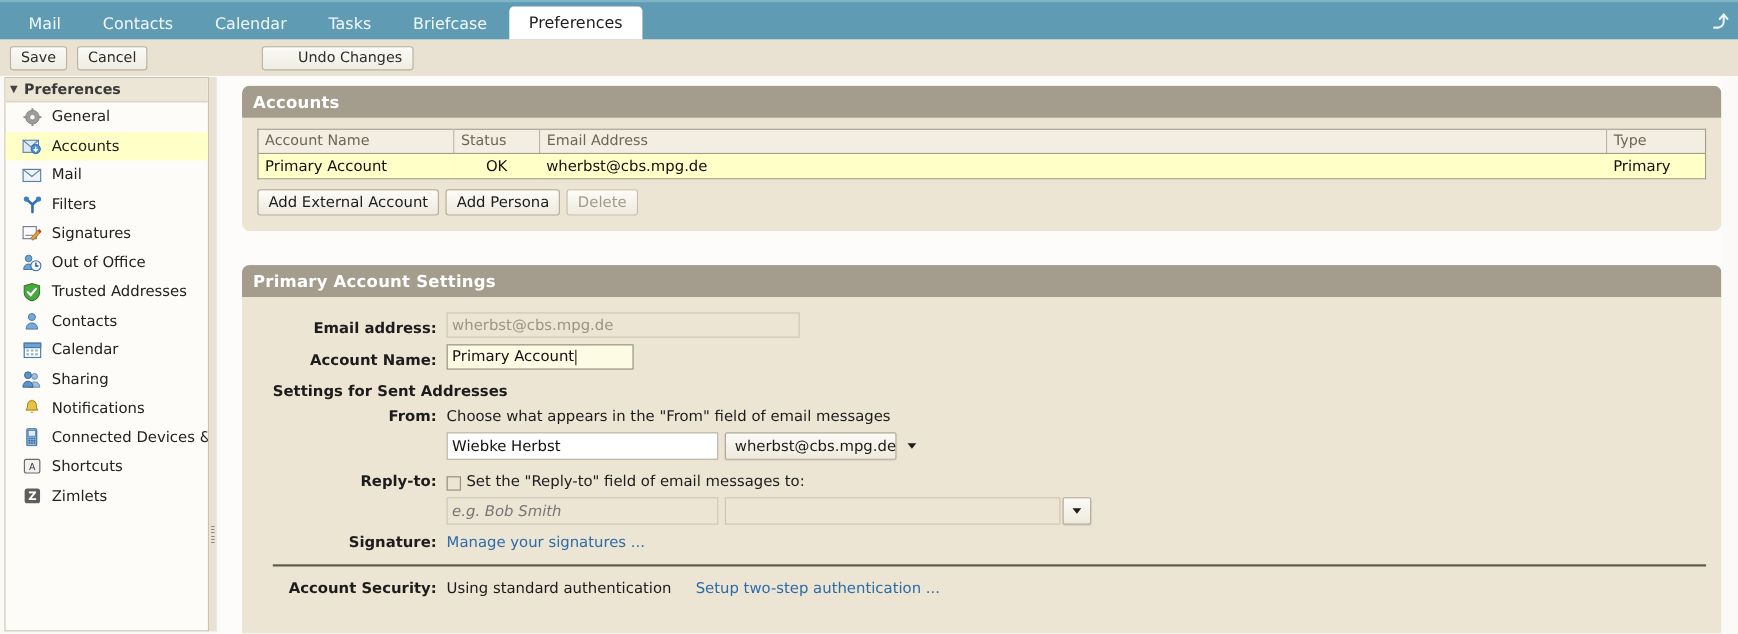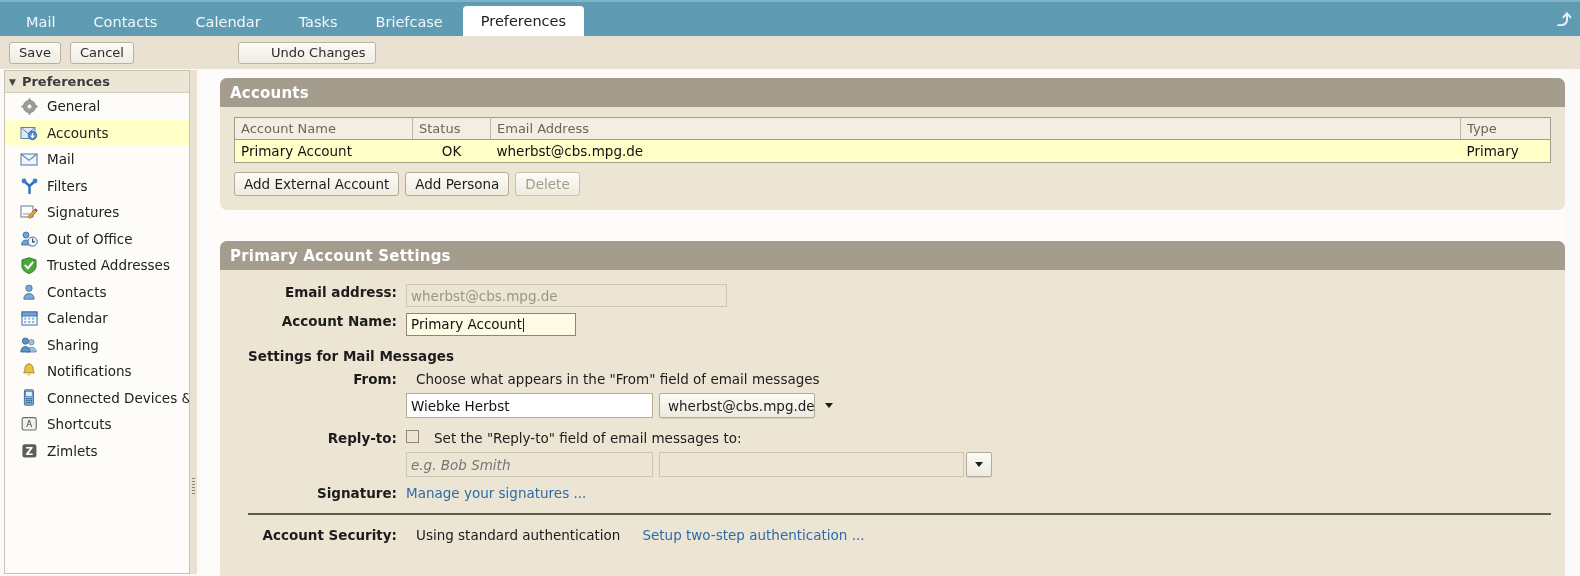--- a/index.html
+++ b/index.html
@@ -157,21 +157,21 @@
     height: 24px; padding: 0 9px; margin-right: 6px;
     font-size: 13.5px; color: #1d1d1d;
     background: linear-gradient(#fdfcf8,#eeeade);
     border: 1px solid #b2ab99;
     border-radius: 3px;
     display: flex; align-items: center; cursor: pointer;
   }
   .btn.disabled { color: #a39b8b; cursor: default; border-color:#c7c0b0; }
 
   
-  .frow { display: flex; align-items: flex-start; margin-bottom: 6px; }
+  .frow { display: flex; align-items: flex-end; margin-bottom: 6px; }
   .flabel {
     width: 172px; text-align: right; padding-right: 9px;
     font-size: 13.5px; font-weight: bold; color: #1c1c1c;
     flex: 0 0 172px;
   }
   .finput {
     height: 23px; border: 1px solid #b3ab99;
     background: #ffffff; font-size: 13.5px; color: #111;
     padding: 0 4px; line-height: 21px;
     font-family: "DejaVu Sans", "Liberation Sans", sans-serif;
@@ -180,21 +180,21 @@
   .finput.focused { background: #fdfbe3; border: 1px solid #8e8673; }
   .caret-bar {
     display:inline-block; width:1px; height:14px;
     background:#222; vertical-align:-2px; margin-left:1px;
   }
   .sectitle {
     font-size: 13.5px; font-weight: bold; color: #1c1c1c;
     margin: 12px 0 7px 14px;
   }
   .hr { height: 2px; background: #5d5a50; margin: 12px 0 12px 14px; }
-  .statictext { font-size: 13.5px; color: #1c1c1c; margin-left: 10px; }
+  .statictext { font-size: 13.5px; color: #1c1c1c; }
   .link { font-size: 13.5px; color: #2d6ca8; cursor: pointer; }
 
   .selbox {
     height: 25px; display:flex; align-items:center; justify-content:space-between;
     background: linear-gradient(#fbfaf6,#eeeade);
     border: 1px solid #b2ab99; border-radius: 2px;
     padding: 0 6px 0 8px; font-size: 13.5px; color: #1c1c1c;
     cursor: pointer; box-shadow: 0 1px 1px rgba(0,0,0,.08);
   }
   .arrow-dn {
@@ -480,21 +480,21 @@
         </div>
 
         <div class="frow">
           <div class="flabel">Account Name:</div>
           <div class="finput focused" style="width:170px; display:flex; align-items:center;">
             <span>Primary Account</span>
               <span class="caret-bar"></span>
           </div>
         </div>
 
-        <div class="sectitle">Settings for Mail Messages</div>
+        <div class="sectitle">Settings for Sent Addresses</div>
 
         <div class="frow">
           <div class="flabel">From:</div>
           <div class="statictext">Choose what appears in the "From" field of email messages</div>
         </div>
 
         <div class="frow" style="margin-bottom:12px;">
           <div class="flabel"></div>
           <input class="finput" style="width: 247px; height: 25px;" value="Wiebke Herbst">
           <div class="selbox" style="width:156px; margin-left:6px;">

